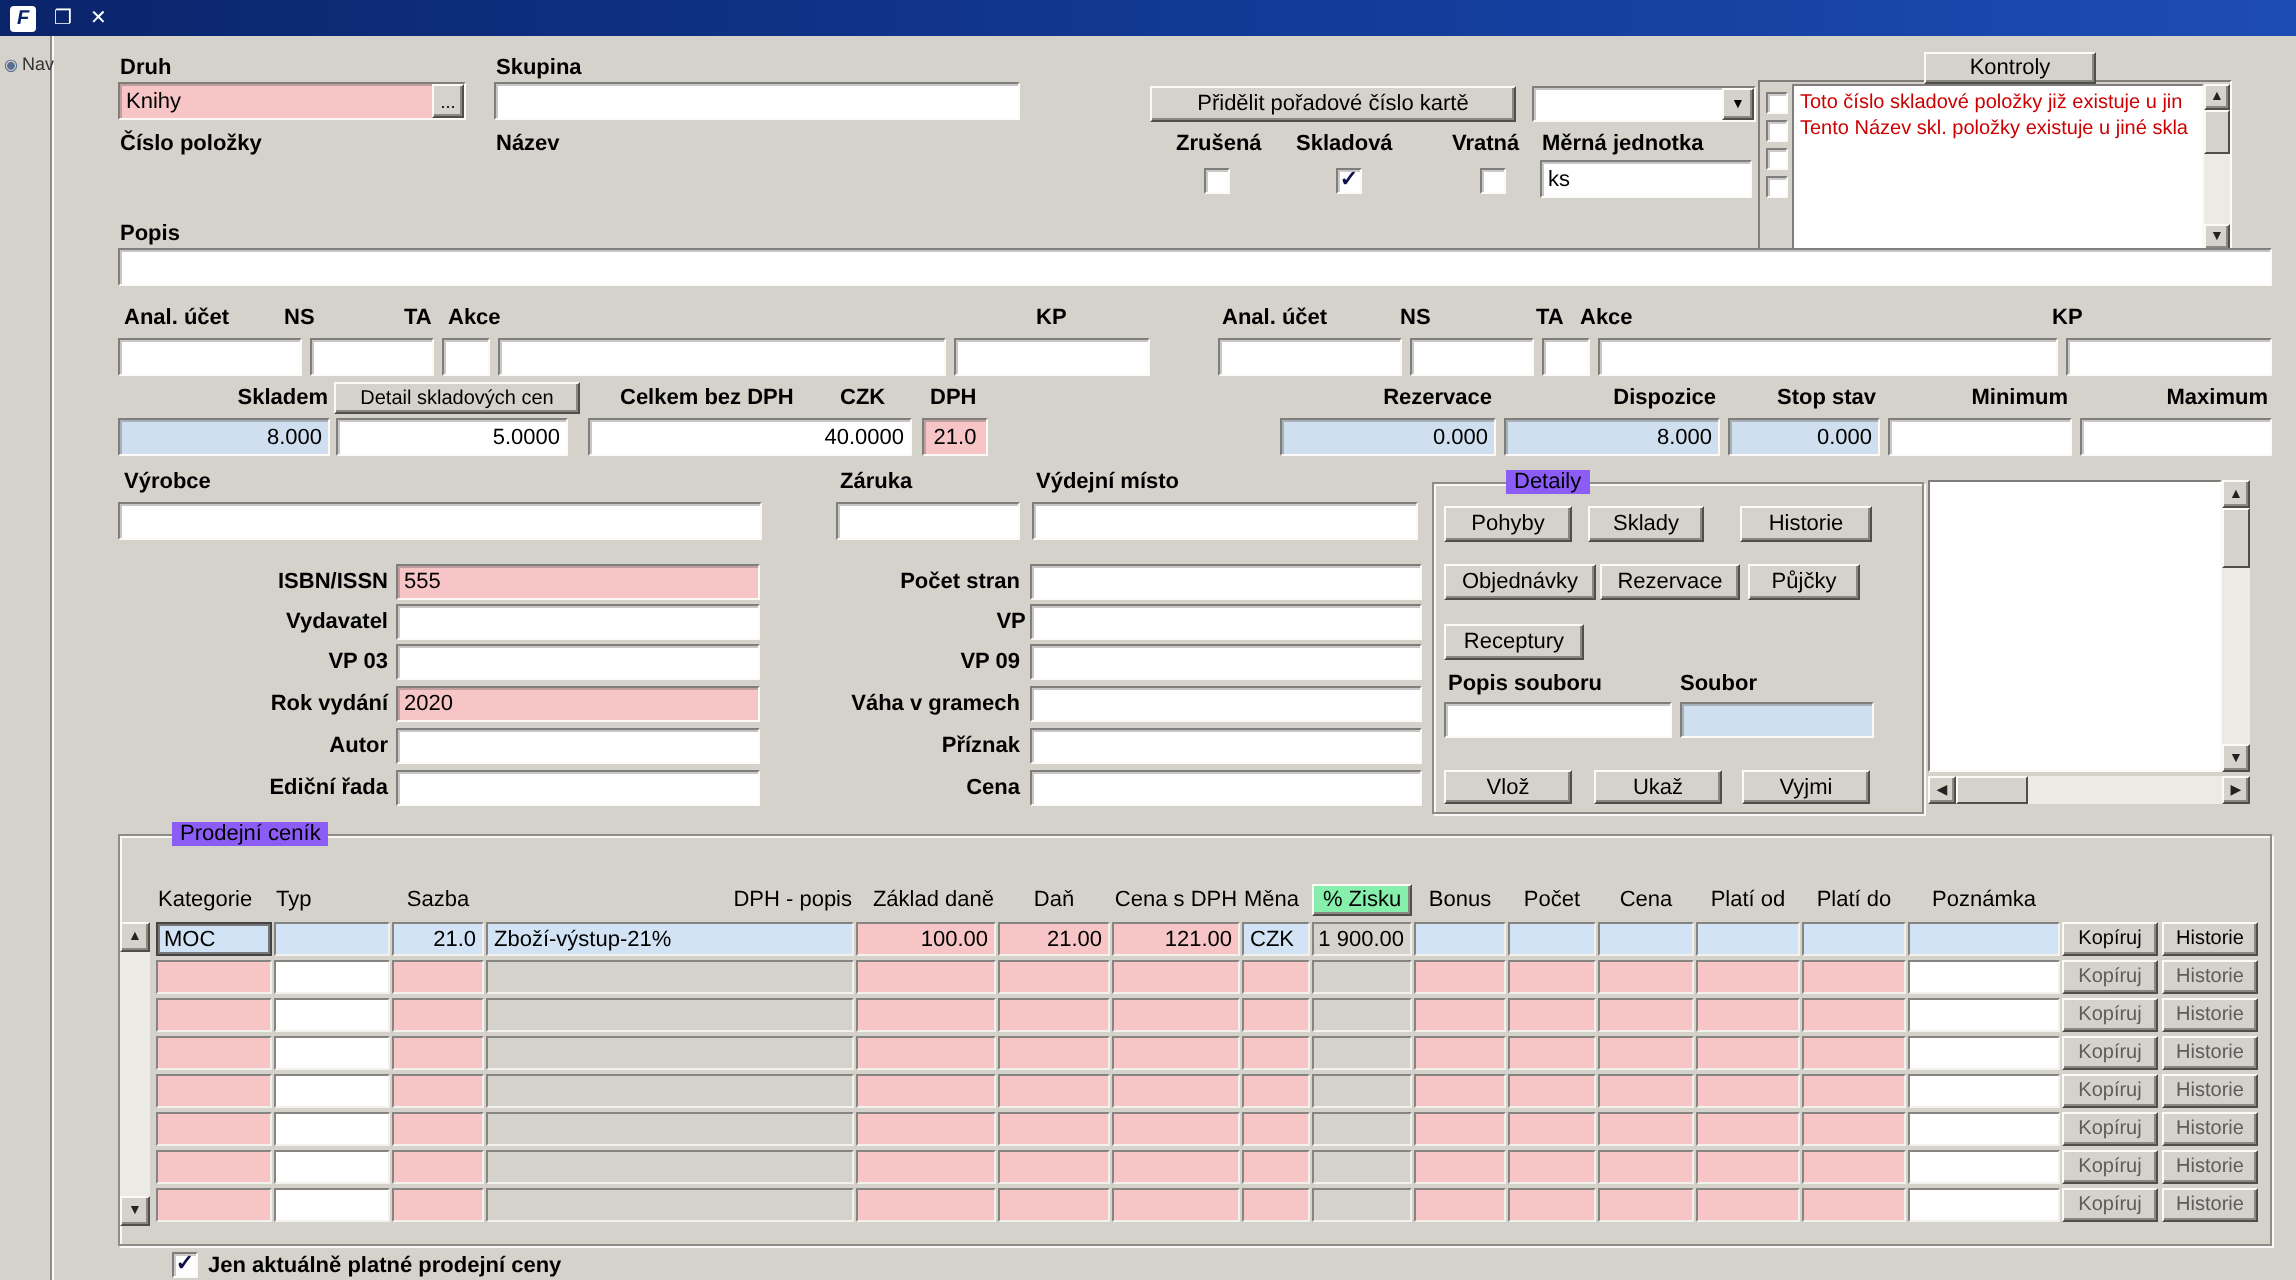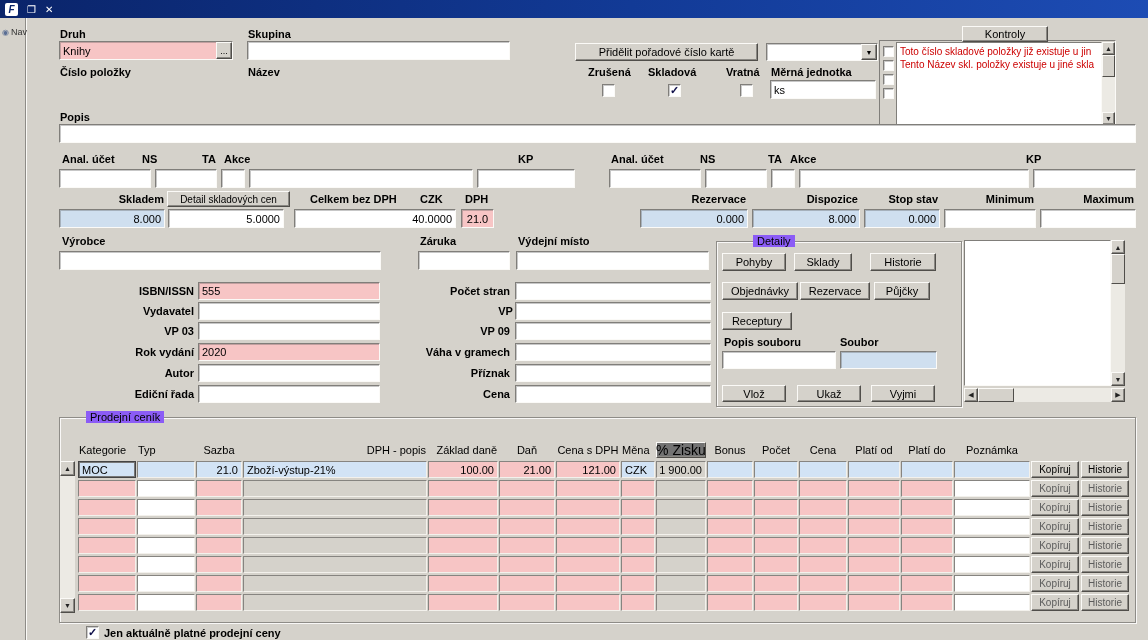--- a/index.html
+++ b/index.html
@@ -28,21 +28,21 @@
   .warnlist{position:absolute;background:#fff;border:1px solid;border-color:#807e7a #fbfaf7 #fbfaf7 #807e7a;padding:2px 3px;overflow:hidden}
   .warnline{font-size:10px;color:#cc0000;white-space:nowrap;line-height:13px}
   .whitebox{position:absolute;background:#fff;border:1px solid;border-color:#807e7a #fbfaf7 #fbfaf7 #807e7a}
   .sb{position:absolute;background:#eceae4}
   .sb-btn{position:absolute;display:flex;align-items:center;justify-content:center;background:#d5d2cb;border:1px solid;border-color:#fbfaf7 #504e4a #504e4a #fbfaf7;box-shadow:inset -1px -1px 0 #8a8883;font-size:7px;color:#222}
   .sb-thumb{position:absolute;background:#d5d2cb;border:1px solid;border-color:#fbfaf7 #504e4a #504e4a #fbfaf7}
   .phead{position:absolute;left:78px;top:442px;display:flex}
   .ph{height:16px;display:flex;align-items:center;justify-content:center;font-weight:normal;font-size:11px;margin-right:1px;padding:0 1px;white-space:nowrap}
   .ph.c0,.ph.c1,.ph.c7{justify-content:flex-start}
   .ph.c3,.ph.c4{justify-content:flex-end}
-  .ph.hbtn{background:#737373;border:1px solid;border-color:#fbfaf7 #504e4a #504e4a #fbfaf7;box-shadow:inset -1px -1px 0 #8a8883;font-weight:normal;font-size:14px}
+  .ph.hbtn{background:#86efac;border:1px solid;border-color:#fbfaf7 #504e4a #504e4a #fbfaf7;box-shadow:inset -1px -1px 0 #8a8883;font-weight:normal;font-size:11px}
   .pbody{position:absolute;left:78px;top:461px}
   .prow{display:flex;margin-bottom:2px}
   .pc{height:17px;display:flex;align-items:center;padding:0 3px;margin-right:1px;border:1px solid;border-color:#868480 #f3f1ec #f3f1ec #868480;font-size:11px;background:#fff;white-space:nowrap;overflow:hidden}
   .pc.c2,.pc.c4,.pc.c5,.pc.c6,.pc.c8{justify-content:flex-end}
   .sel .pc{background:#d2e3f5}
   .sel .pc.c0{border-color:#444;box-shadow:inset 0 0 0 1px #777}
   .pc.c4,.pc.c5,.pc.c6{background:#f7c5c5}
   .pc.c8{background:#d5d2cb}
   .empty .pc.c0,.empty .pc.c2,.empty .pc.c7,.empty .pc.c9,.empty .pc.c10,.empty .pc.c11,.empty .pc.c12,.empty .pc.c13{background:#f7c5c5}
   .empty .pc.c1,.empty .pc.c14{background:#fff}

